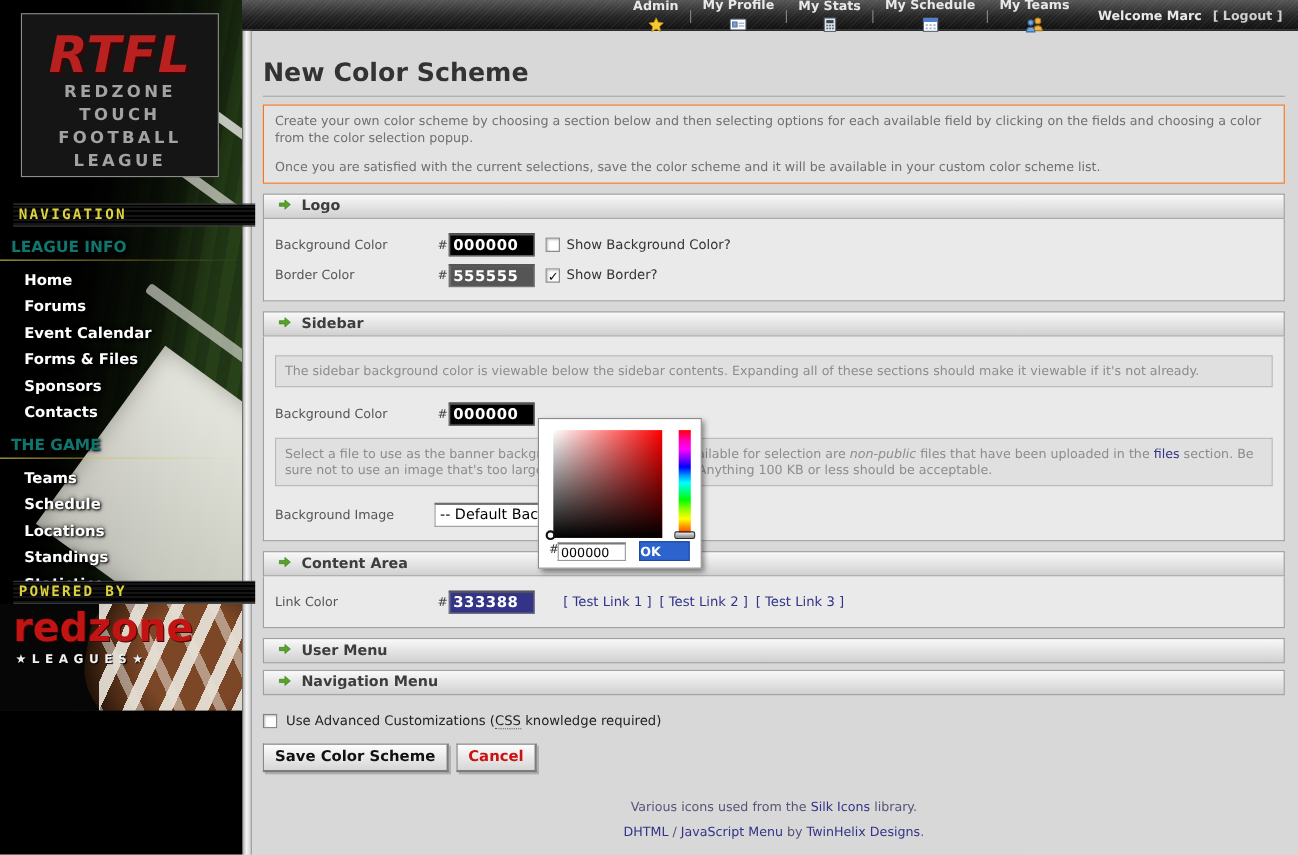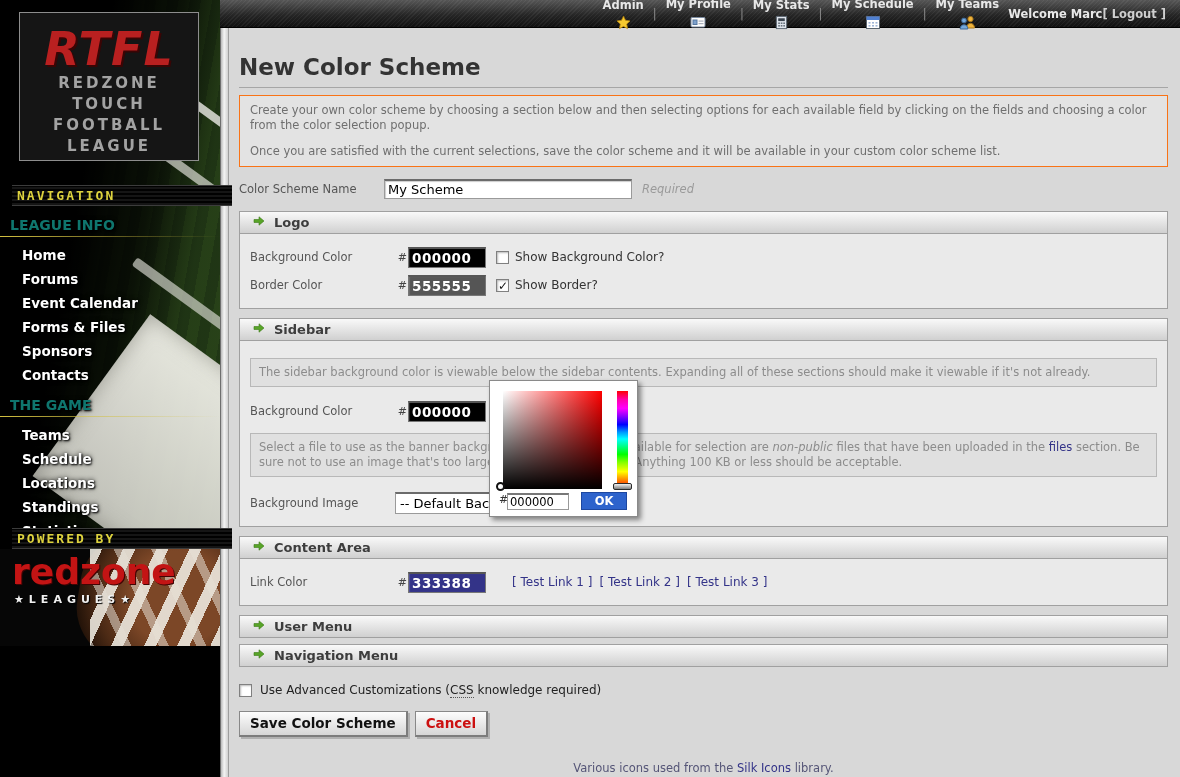--- a/index.html
+++ b/index.html
@@ -8,21 +8,21 @@
 
   
   .topbar { position:absolute; left:220px; top:0; width:960px; height:28px;
     background: repeating-linear-gradient(135deg, rgba(255,255,255,.05) 0 1px, rgba(0,0,0,0) 1px 3px),
                 linear-gradient(#565656, #262626 55%, #101010);
     display:flex; align-items:center; color:#e8e8e8; font-size:11.5px; font-weight:bold;
     border-bottom:1px solid #000; }
   .topbar-menu { margin-left:auto; display:flex; align-items:center; }
   .tb-item { display:flex; align-items:center; gap:3px; cursor:pointer; white-space:nowrap;flex-direction:column; }
   .tb-sep { color:#8a8a8a; margin:0 9px; font-weight:normal; }
-  .tb-right { display:flex; align-items:center; margin-left:9px; margin-right:14px; }
+  .tb-right { display:flex; align-items:center; margin-left:26px; margin-right:14px; gap:10px; }
   .tb-logout { color:#cfcfcf; cursor:pointer; }
   .tb-icon svg { display:block; }
 
   
   .sidebar { position:absolute; left:0; top:0; width:220px; height:777px; background:#000; }
   .field { position:absolute; left:0; top:0; width:220px; height:646px; overflow:hidden;
     background: linear-gradient(100deg, #000 0%, #000 34%, rgba(0,0,0,.78) 55%, rgba(16,28,10,.35) 72%, rgba(10,18,6,.15) 100%),
                 repeating-linear-gradient(100deg, #31501e 0 11px, #27411a 11px 22px); }
   .yardline { position:absolute; background:rgba(225,225,218,.85); border-radius:3px; transform:rotate(36deg); }
   .yl1 { left:148px; top:96px; width:84px; height:8px; }
@@ -129,21 +129,21 @@
     border-radius:50%; background:transparent; cursor:pointer; }
   .hue-strip { position:absolute; left:127px; top:10px; width:11px; height:96px; cursor:pointer;
     background:linear-gradient(to bottom, #ff0000 0%, #ff00aa 9%, #ff00ff 18%, #8000ff 27%, #0000ff 35%,
       #0099ff 43%, #00ffff 50%, #00ff80 58%, #00ff00 66%, #80ff00 74%, #ffff00 84%, #ff8000 93%, #ff2000 100%); }
   .hue-handle { position:absolute; left:123px; top:102px; width:19px; height:7px; border:1px solid #2a2a2a;
     border-radius:2px; background:linear-gradient(#f2f2f2, #7f7f7f); cursor:pointer; }
   .picker-hash { position:absolute; left:9px; bottom:10px; font-size:11px; color:#333; }
   .picker-input { position:absolute; left:17px; bottom:6px; width:62px; height:17px; font-family:inherit;
     font-size:11.5px; padding-left:2px; border:1px solid #999; border-top:2px solid #777; color:#000; }
   .ok-btn { position:absolute; right:10px; bottom:6px; width:46px; height:18px; background:#2d63cc;
-    border:1px solid #1d47a0; color:#fff; font-size:11.5px; font-weight:bold; text-align:center;
+    border:1px solid #1d47a0; color:#fff; font-size:11.5px; font-weight:bold; text-align:left;
     line-height:16px; cursor:pointer; }
 </style>
 </head>
 <body>
 
 <div class="sidebar">
   <div class="field">
     <div class="yardline yl1"></div>
     <div class="yardline yl2"></div>
     <div class="yardline yl3"></div>
@@ -268,25 +268,20 @@
 <div class="divider"></div>
 
 <div class="content">
   <h1 class="page-title">New Color Scheme</h1>
 
   <div class="info-box">
     <p>Create your own color scheme by choosing a section below and then selecting options for each available field by clicking on the fields and choosing a color from the color selection popup.</p>
     <p>Once you are satisfied with the current selections, save the color scheme and it will be available in your custom color scheme list.</p>
   </div>
 
-  <div class="name-row">
-    <span class="form-label">Color Scheme Name</span>
-    <input class="name-input" type="text" value="My Scheme" style="">
-    <span class="required">Required</span>
-  </div>
 
   <div class="sec-header">
     <span><svg width="12" height="12" viewBox="0 0 12 12">
           <path d="M1 4.5h5V1.8L11 6 6 10.2V7.5H1z" fill="#58a428" stroke="#3c7a18" stroke-width="0.6"></path>
         </svg></span>
     <span>Logo</span>
   </div>
   <div class="sec-body">
     <div class="frow">
       <span class="form-label">Background Color</span>

